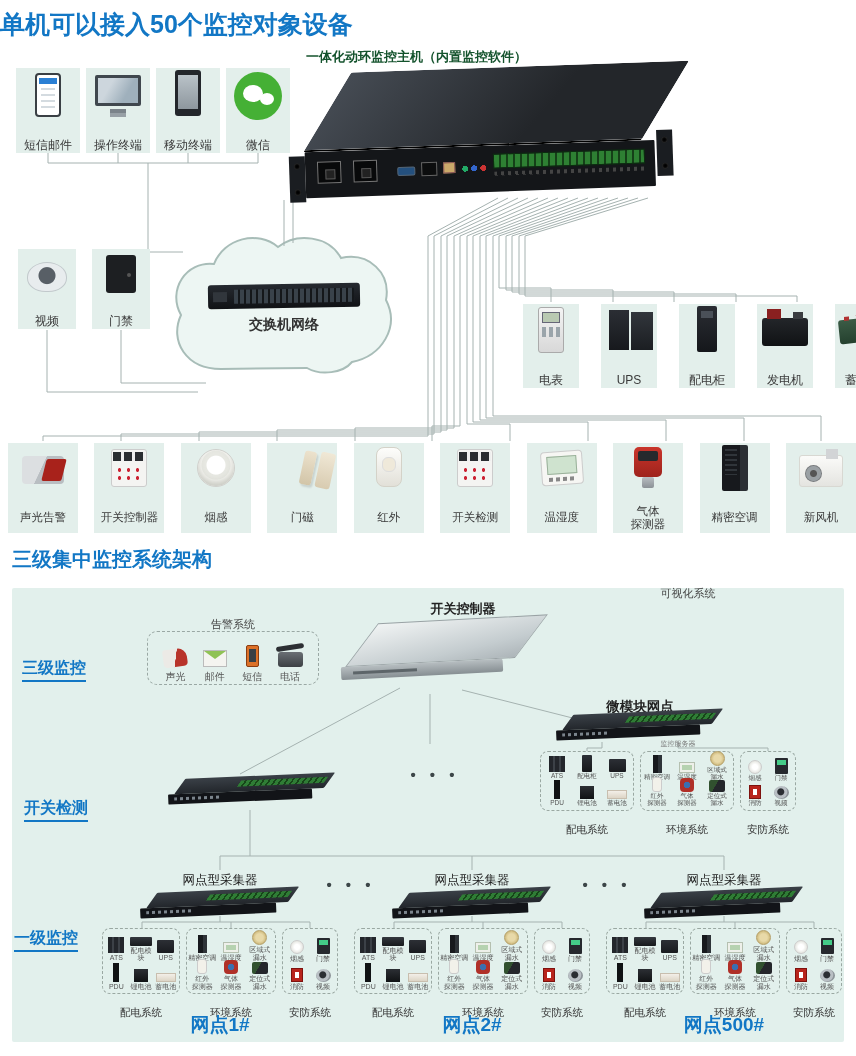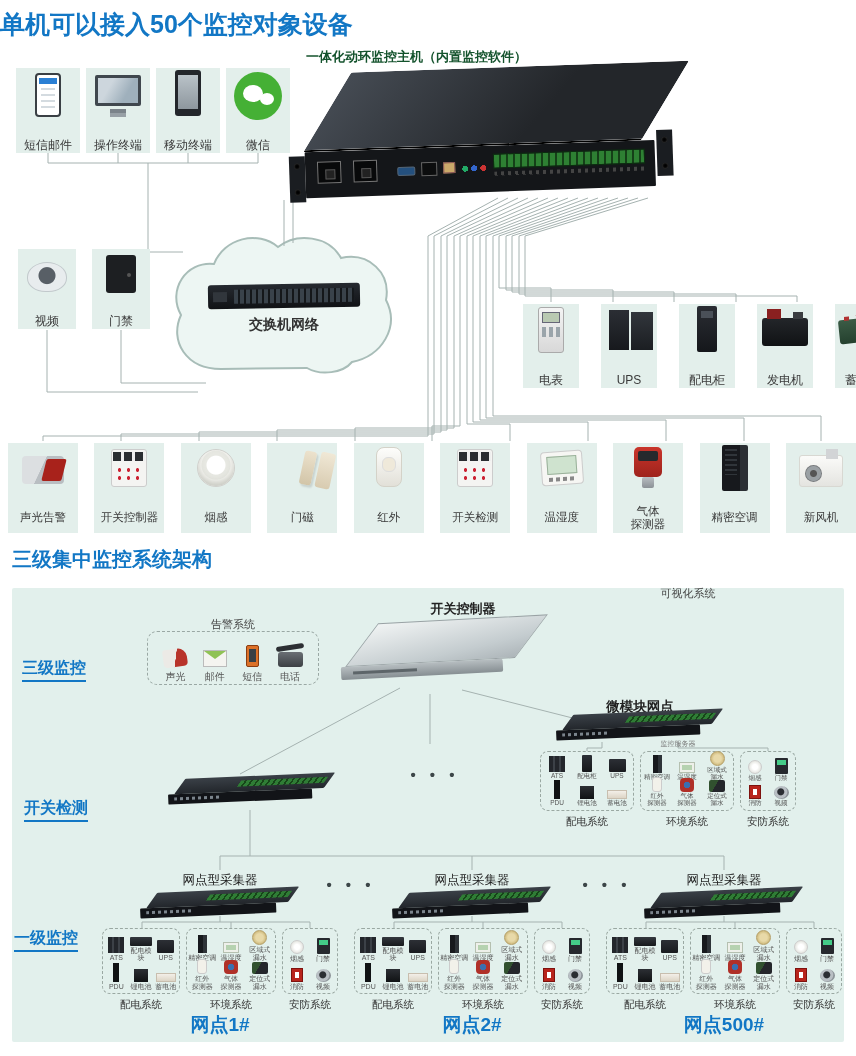--- a/index.html
+++ b/index.html
@@ -176,21 +176,21 @@
   .level-label{position:absolute;font-size:16px;font-weight:bold;color:var(--accent);
      border-bottom:2px solid var(--accent);padding-bottom:1px}
   .plain-label{position:absolute;font-size:13px;color:#222;text-align:center}
   .ellipsis{position:absolute;width:64px;text-align:center;font-size:15px;font-weight:bold;color:#3c4648;letter-spacing:5px}
 
   
   .dev-group{position:absolute;top:0}
   .group-box{border:1px dashed #9aa8a2;border-radius:8px;height:66px;padding:3px 1px;
      display:grid;grid-template-columns:repeat(3,1fr);align-items:end}
   [data-pos="security"] .group-box{grid-template-columns:repeat(2,1fr)}
-  .group-title{text-align:center;font-size:10.5px;color:#333;margin-top:4px}
+  .group-title{text-align:center;font-size:10.5px;color:#333;margin-top:12px}
   .mini-item{display:flex;flex-direction:column;align-items:center;justify-content:flex-end;overflow:hidden}
   .mi{display:block;position:relative}
   .mi::before,.mi::after{content:"";position:absolute}
   .mi-lbl{font-size:7px;color:#555;line-height:1.05;text-align:center;white-space:pre-line;margin-top:1px}
   [data-icon="ats-icon"]{width:16px;height:16px;background:repeating-linear-gradient(90deg,#23262b 0 4px,#3c4147 4px 6px)}
   [data-icon="power-module-icon"]{width:22px;height:9px;margin-top:4px;border-radius:1px;background:linear-gradient(#34383e,#17191c)}
   [data-icon="cab-icon"]{width:10px;height:17px;border-radius:1px;background:linear-gradient(#2c3036,#15171a)}
   [data-icon="ups-mini-icon"]{width:17px;height:13px;border-radius:1px;background:linear-gradient(#2c2f35,#191b1f)}
   [data-icon="pdu-icon"]{width:6px;height:19px;background:#101214}
   [data-icon="libat-icon"]{width:14px;height:13px;background:linear-gradient(#2c2f34,#101214)}

